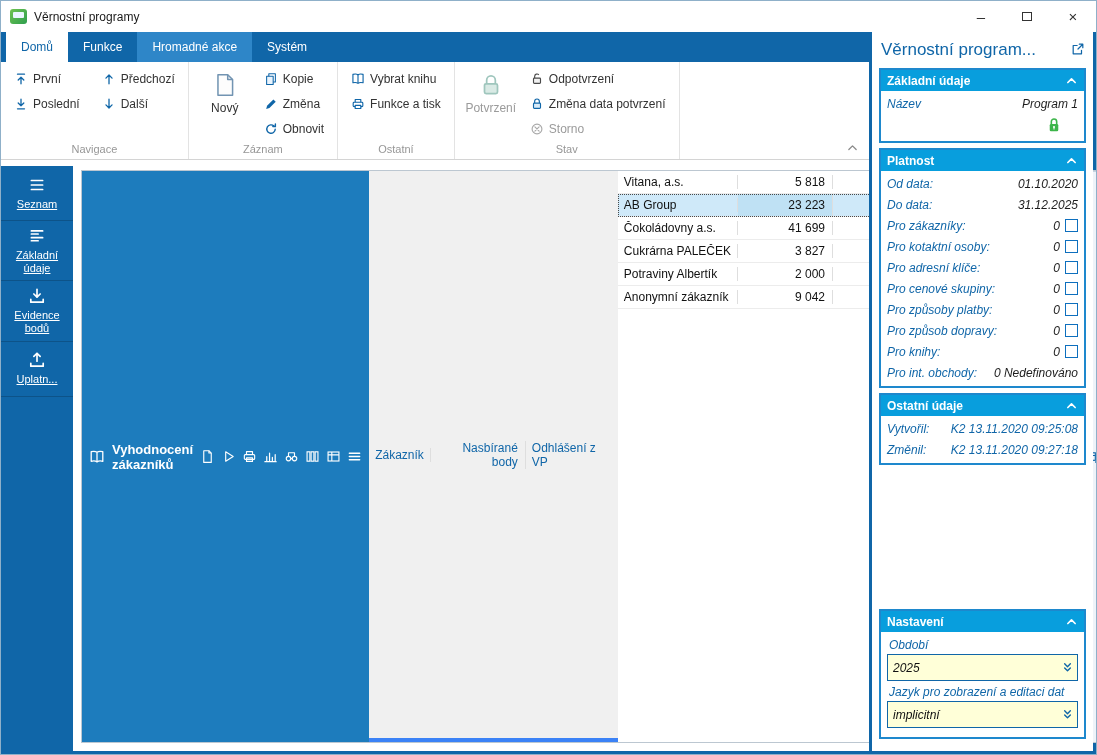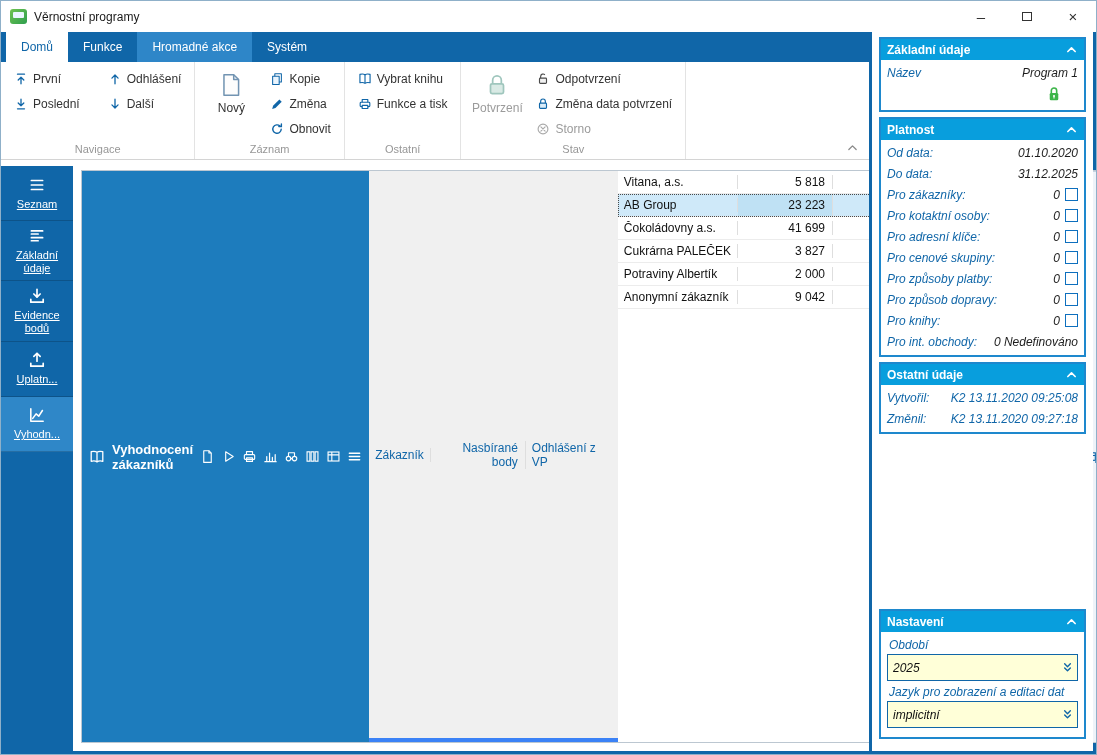--- a/index.html
+++ b/index.html
@@ -24,21 +24,21 @@
   .tabstrip { flex: 0 0 30px; background: #1066a8; display: flex; align-items: stretch; padding-left: 5px; }
   .tab { color: #fff; font-size: 12px; padding: 0 15px; display: flex; align-items: center; cursor: default; }
   .tab.active { background: #fff; color: #1066a8; }
   .tab.highlight { background: #2e86c8; }
 
   
   .ribbon { flex: 0 0 95px; background: #fff; border-bottom: 1px solid #d4d4d4; display: flex; position: relative; }
   .rgroup { display: flex; flex-direction: column; border-right: 1px solid #e3e3e3; padding: 4px 7px 0 7px; }
   .rgroup-content { flex: 1; display: flex; align-items: flex-start; gap: 4px; }
   .rgroup-label { text-align: center; color: #979797; font-size: 11px; padding: 2px 2px 4px; }
-  .nav-grid { display: grid; grid-template-columns: auto auto; column-gap: 16px; }
+  .nav-grid { display: grid; grid-template-columns: auto auto; column-gap: 10px; }
   .sbtn { display: flex; align-items: center; gap: 5px; font-size: 12px; color: #333; padding: 4px 6px; height: 25px; white-space: nowrap; cursor: default; border-radius: 2px; }
   .sbtn .ic { color: #1066a8; }
   .sbtn.disabled { color: #9b9b9b; }
   .sbtn.disabled .ic { color: #a9a9a9; }
   .bigbtn { width: 58px; display: flex; flex-direction: column; align-items: center; gap: 3px; font-size: 12px; color: #333; padding-top: 6px; cursor: default; }
   .bigbtn.disabled { color: #9b9b9b; }
   .vstack { display: flex; flex-direction: column; }
   .ribbon-collapse { position: absolute; right: 10px; bottom: 5px; color: #8a8a8a; width: 13px; height: 13px; }
 
   
@@ -151,21 +151,21 @@
                     </svg>
                   </span>
                 <span>První</span>
               </span>
               <span class="sbtn">
                 <span class="ic ic14">
                     <svg viewBox="0 0 16 16" fill="none" stroke="currentColor" stroke-width="1.5" stroke-linecap="round" stroke-linejoin="round">
                       <path d="M8 13.5v-10M4.5 7L8 3.5 11.5 7"></path>
                     </svg>
                   </span>
-                <span>Odhlášení</span>
+                <span>Předchozí</span>
               </span>
               <span class="sbtn">
                 <span class="ic ic14">
                     <svg viewBox="0 0 16 16" fill="none" stroke="currentColor" stroke-width="1.5" stroke-linecap="round" stroke-linejoin="round">
                       <path d="M4 13.5h8M8 2.5V10M4.8 6.8L8 10l3.2-3.2"></path>
                     </svg>
                   </span>
                 <span>Poslední</span>
               </span>
               <span class="sbtn">
@@ -331,29 +331,20 @@
             <span>Evidence bodů</span>
           </div>
           <div class="sidebar-item">
             <span class="ic ic18">
                 <svg viewBox="0 0 16 16" fill="none" stroke="currentColor" stroke-width="1.5" stroke-linecap="round" stroke-linejoin="round">
                   <path d="M8 9V2M5.2 4.8L8 2l2.8 2.8"></path>
                   <path d="M2.5 11v2.5h11V11"></path>
                 </svg>
               </span>
             <span>Uplatn...</span>
-          </div>
-          <div class="sidebar-item active">
-            <span class="ic ic18">
-                <svg viewBox="0 0 16 16" fill="none" stroke="currentColor" stroke-width="1.4" stroke-linecap="round" stroke-linejoin="round">
-                  <path d="M2.5 2.5v11h11"></path>
-                  <path d="M4.2 11l3-4 2.4 2 3.2-5"></path>
-                </svg>
-              </span>
-            <span>Vyhodn...</span>
           </div>
         </div>
 
         <div class="main-wrap">
           <div class="main-panel">
 
             <div class="panel-header">
               <span class="ic ic16">
                   <svg viewBox="0 0 16 16" fill="none" stroke="currentColor" stroke-width="1.3" stroke-linejoin="round">
                     <path d="M8 3.2C6.6 2.2 4.2 2.2 2.2 2.7v9.6c2-.5 4.4-.4 5.8.6 1.4-1 3.8-1.1 5.8-.6V2.7C11.8 2.2 9.4 2.2 8 3.2z"></path>
@@ -476,20 +467,29 @@
                   </span>
               </span>
             </div>
 
           </div>
         </div>
       </div>
     </div>
 
     <div class="right-panel">
+      <div class="rp-title-row">
+        <span class="rp-title">Věrnostní program...</span>
+        <span class="ic ic14">
+            <svg viewBox="0 0 16 16" fill="none" stroke="currentColor" stroke-width="1.4" stroke-linecap="round" stroke-linejoin="round">
+              <path d="M12 9.5v4h-9.5V4H7"></path>
+              <path d="M9.5 2.5h4v4M13.2 2.8L8 8"></path>
+            </svg>
+          </span>
+      </div>
 
       <div class="section">
         <div class="section-header">
           <span>Základní údaje</span>
           <span class="ic ic13">
               <svg viewBox="0 0 16 16" fill="none" stroke="currentColor" stroke-width="2" stroke-linecap="round" stroke-linejoin="round">
                 <path d="M3.5 10.5L8 6l4.5 4.5"></path>
               </svg>
             </span>
         </div>

